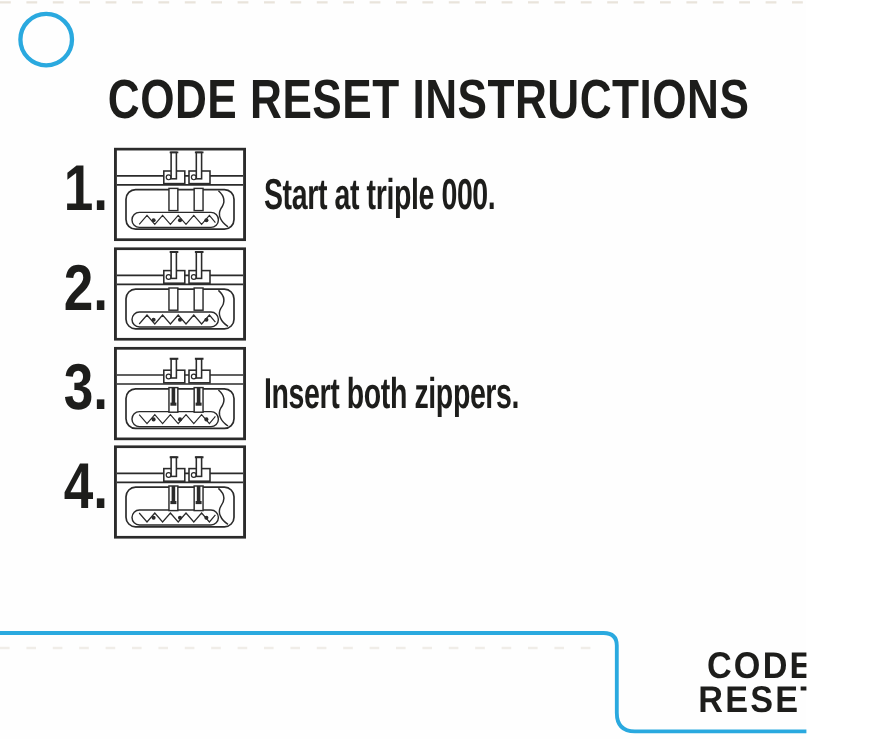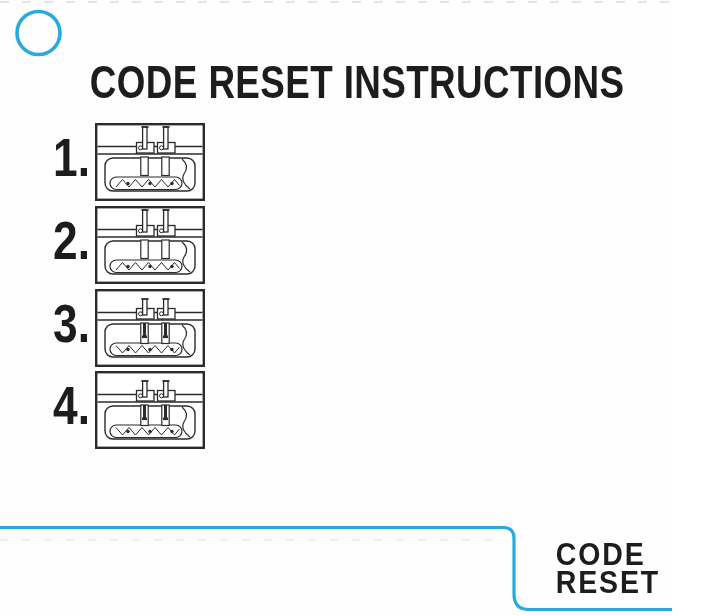--- a/index.html
+++ b/index.html
@@ -42,21 +42,21 @@
     display:flex; flex-direction:column; justify-content:center;
     font-size:36px; font-weight:bold;
   }
   .step-line {
     line-height:42px; white-space:nowrap; letter-spacing:-0.5px;
     transform:scaleX(0.66); transform-origin:left center;
   }
 
   
   .code-reset {
-    position:absolute; left:549px; top:541px; width:170px; 
+    position:absolute; left:549px; top:541px; width:170px; text-align:center;
     font-size:31px; font-weight:bold; line-height:27.5px;
   }
   .code-reset .tab-line { transform:scaleX(0.92); transform-origin:center; letter-spacing:2px; }
 </style>
 </head>
 <body>
 
 <div class="canvas">
 
   <svg class="overlay" viewBox="0 0 725 616">
@@ -96,20 +96,23 @@
         <circle cx="45.5" cy="24.8" r="2" fill="none" stroke="#2b2b2b" stroke-width="1"></circle>
         <circle cx="66.5" cy="24.8" r="2" fill="none" stroke="#2b2b2b" stroke-width="1"></circle>
         <rect x="47.6" y="4" width="4.4" height="22" fill="#fff" stroke="#2b2b2b" stroke-width="1.3"></rect>
         <rect x="68.6" y="4" width="4.4" height="22" fill="#fff" stroke="#2b2b2b" stroke-width="1.3"></rect>
         <line x1="46.4" y1="4" x2="53.6" y2="4" stroke="#2b2b2b" stroke-width="1.6"></line>
         <line x1="67.4" y1="4" x2="74.6" y2="4" stroke="#2b2b2b" stroke-width="1.6"></line>
       </svg>
 
     </div>
 
+    <div class="step-text">
+          <div class="step-line">Start at triple 000.</div>
+        </div>
   </div>
 
   <div class="step-row row-1">
     <div class="step-number">
           <span>2.</span>
         </div>
 
     <div class="step-icon">
 
       <svg viewBox="0 0 110 78" width="110" height="78">
@@ -167,20 +170,23 @@
         <rect x="62.5" y="19.5" width="17.5" height="10.5" fill="#fff" stroke="#2b2b2b" stroke-width="1.3"></rect>
         <circle cx="45.5" cy="24.8" r="2" fill="none" stroke="#2b2b2b" stroke-width="1"></circle>
         <circle cx="66.5" cy="24.8" r="2" fill="none" stroke="#2b2b2b" stroke-width="1"></circle>
         <rect x="47.6" y="10" width="4.4" height="16" fill="#fff" stroke="#2b2b2b" stroke-width="1.3"></rect>
         <rect x="68.6" y="10" width="4.4" height="16" fill="#fff" stroke="#2b2b2b" stroke-width="1.3"></rect>
         <line x1="46.4" y1="10" x2="53.6" y2="10" stroke="#2b2b2b" stroke-width="1.6"></line>
         <line x1="67.4" y1="10" x2="74.6" y2="10" stroke="#2b2b2b" stroke-width="1.6"></line>
       </svg>
     </div>
 
+    <div class="step-text">
+          <div class="step-line">Insert both zippers.</div>
+        </div>
   </div>
 
   <div class="step-row row-3">
     <div class="step-number">
           <span>4.</span>
         </div>
 
     <div class="step-icon">
 
       <svg viewBox="0 0 110 78" width="110" height="78">

